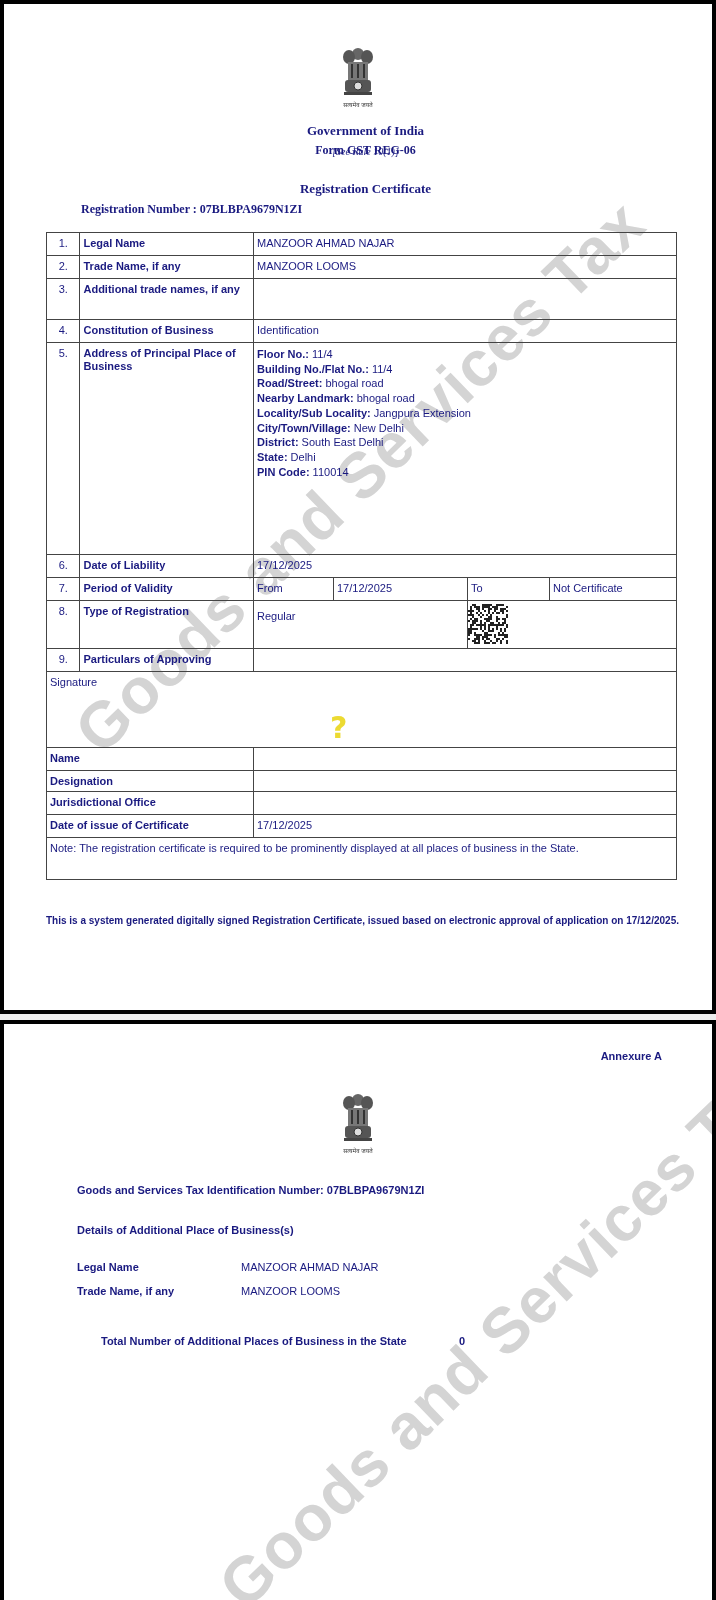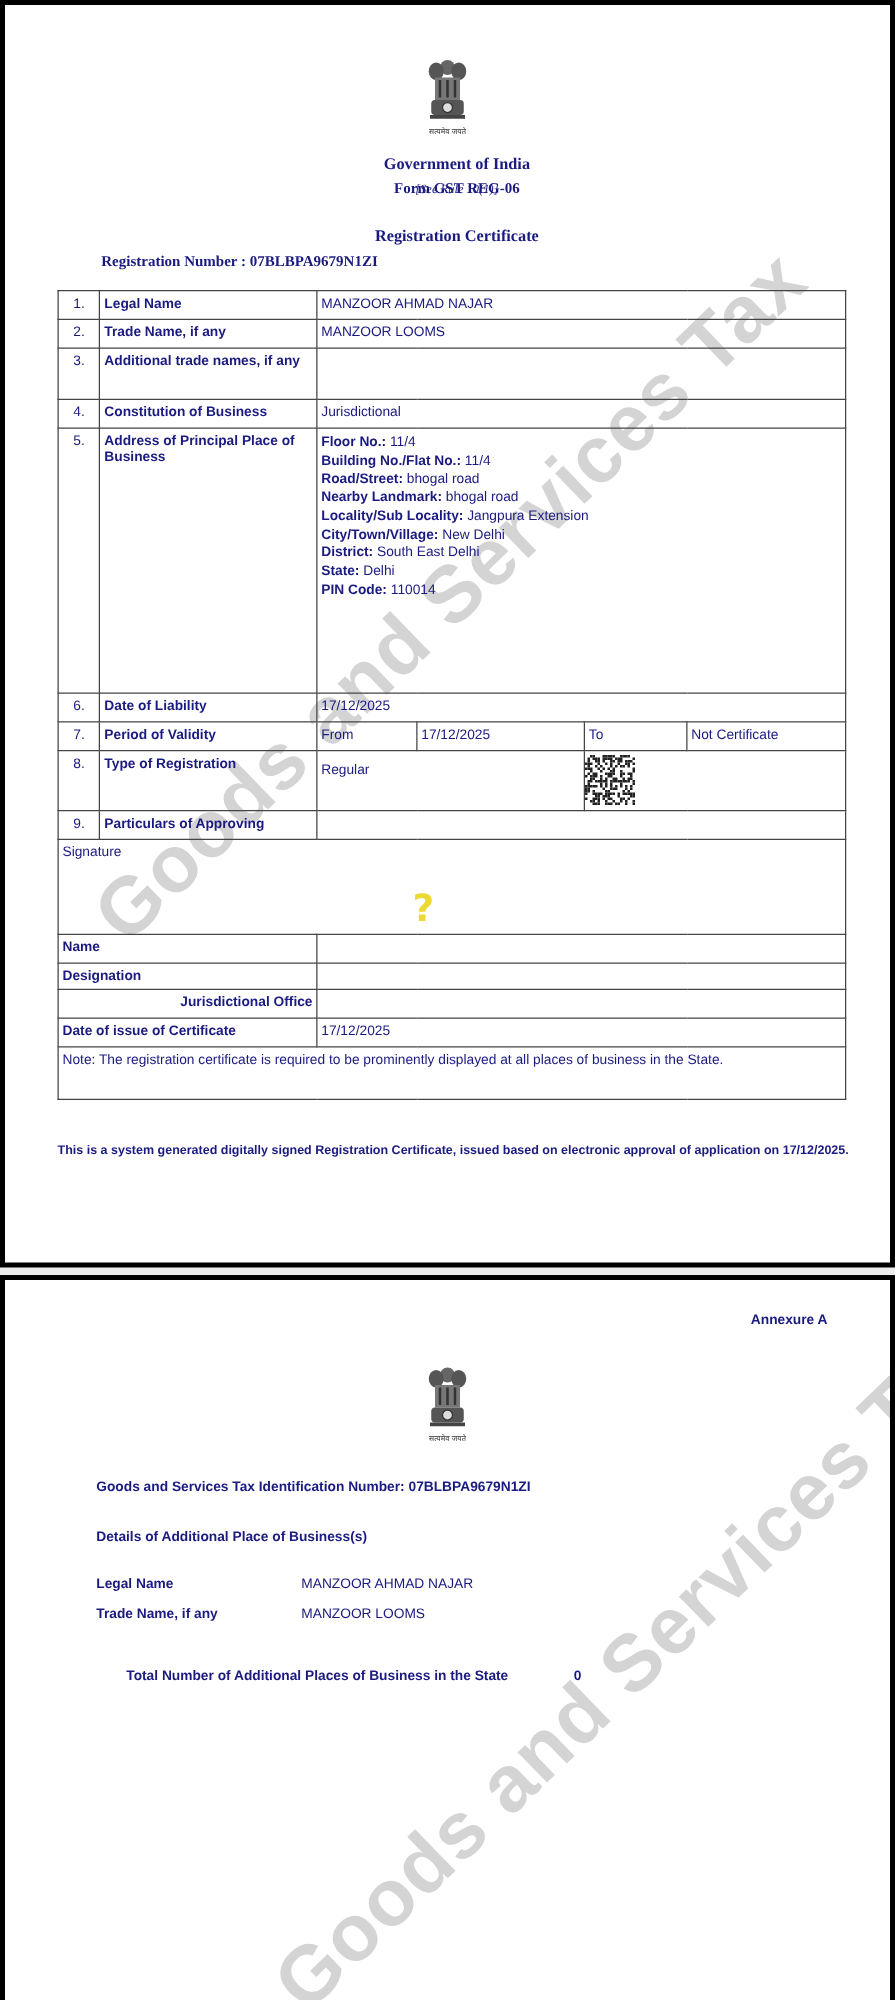--- a/index.html
+++ b/index.html
@@ -76,21 +76,21 @@
       <td class="val" colspan="4">MANZOOR LOOMS</td>
     </tr>
     <tr style="height:41px;">
       <td class="num">3.</td>
       <td class="lbl">Additional trade names, if any</td>
       <td class="val" colspan="4"></td>
     </tr>
     <tr style="height:23px;">
       <td class="num">4.</td>
       <td class="lbl">Constitution of Business</td>
-      <td class="val" colspan="4">Jurisdictional</td>
+      <td class="val" colspan="4">Identification</td>
     </tr>
     <tr style="height:212px;">
       <td class="num">5.</td>
       <td class="lbl">Address of Principal Place of Business</td>
       <td class="val addr" colspan="4">
         <div><b>Floor No.:</b><span> 11/4</span></div>
         <div><b>Building No./Flat No.:</b><span> 11/4</span></div>
         <div><b>Road/Street:</b><span> bhogal road</span></div>
         <div><b>Nearby Landmark:</b><span> bhogal road</span></div>
         <div><b>Locality/Sub Locality:</b><span> Jangpura Extension</span></div>
@@ -326,21 +326,21 @@
       <td colspan="6" class="lbl" style="font-weight:normal;">Signature</td>
     </tr>
     <tr style="height:23px;">
       <td colspan="2" class="lbl" style="width:200px;">Name</td>
       <td class="val" colspan="4"></td>
     </tr>
     <tr style="height:17px;">
       <td colspan="2" class="lbl">Designation</td>
       <td class="val" colspan="4"></td>
     </tr>
-    <tr style="height:23px;text-align:right;">
+    <tr style="height:23px;">
       <td colspan="2" class="lbl">Jurisdictional Office</td>
       <td class="val" colspan="4"></td>
     </tr>
     <tr style="height:23px;">
       <td colspan="2" class="lbl">Date of issue of Certificate</td>
       <td class="val" colspan="4">17/12/2025</td>
     </tr>
     <tr style="height:42px;padding-left:48px;">
       <td colspan="6" class="val">Note: The registration certificate is required to be prominently displayed at all places of business in the State.</td>
     </tr>

